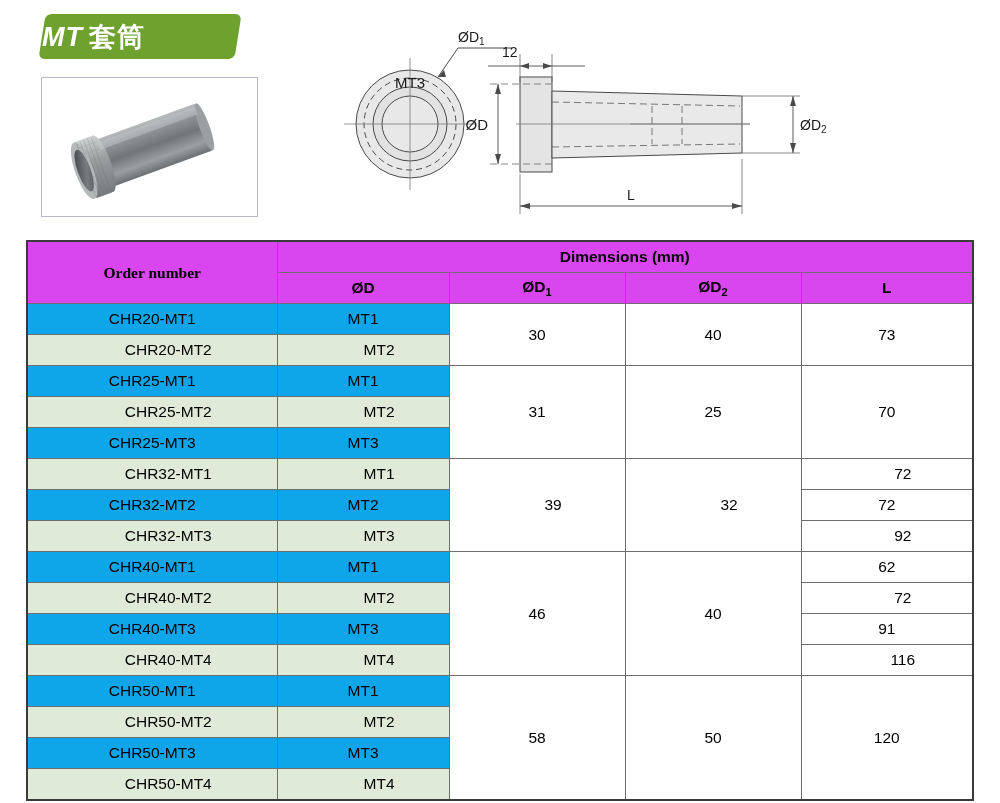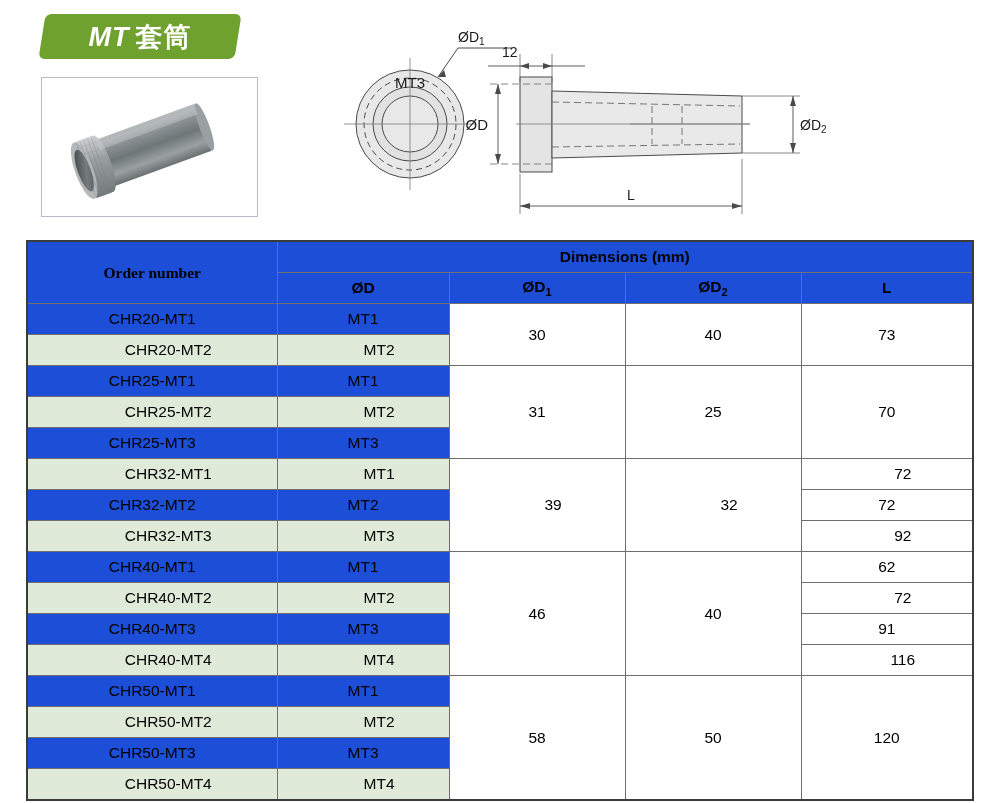--- a/index.html
+++ b/index.html
@@ -3,21 +3,21 @@
 <meta charset="utf-8">
 <style>
   html,body{margin:0;padding:0;}
   body{width:1000px;height:803px;background:#ffffff;font-family:"Liberation Sans",sans-serif;position:relative;overflow:hidden;}
 
   
   .banner{position:absolute;left:42px;top:14px;width:196px;height:45px;background:#6fa12e;
           border-radius:6px 6px 6px 6px;
           transform:skewX(-9deg);}
   .banner-inner{position:absolute;left:42px;top:14px;width:196px;height:45px;
-          display:flex;align-items:center;justify-content:center;}
+          display:flex;align-items:center;}
   .banner-text{color:#ffffff;font-size:27px;font-weight:bold;letter-spacing:1px;white-space:nowrap;}
   .banner-text .mt{font-style:italic;font-weight:bold;}
   .banner-text .cn{font-weight:bold;margin-left:6px;}
 
   
   .photo-box{position:absolute;left:41px;top:77px;width:215px;height:138px;
              border:1px solid #b9b9c9;background:#ffffff;overflow:hidden;}
   .photo-svg{display:block;width:100%;height:100%;}
 
   
@@ -27,27 +27,27 @@
   
   .table-wrap{position:absolute;left:26px;top:240px;width:948px;}
   table.spec{border-collapse:collapse;width:948px;table-layout:fixed;
              border:2px solid #3b3b3b;}
   table.spec th,table.spec td{
       border:1px solid #6e6e6e;
       text-align:center;vertical-align:middle;
       font-size:15.5px;color:#000;
       padding:0;
   }
-  table.spec th{background:#1d4ed8;font-weight:bold;}
+  table.spec th{background:#d946ef;font-weight:bold;}
   th.order-head{font-size:19px;font-weight:bold;height:60px;font-family:Liberation Serif, serif;}
   th.dim-head{font-size:19px;font-weight:bold;height:30px;}
   th.sub-head{font-size:16px;font-weight:normal;height:30px;}
   td{height:30px;}
   tr.alt td{background:#e0ead8;padding-left:32px;}
-  tr.plain td{background:#1d4ed8;}
+  tr.plain td{background:#0ea5e9;}
   td.merged{background:#ffffff !important;}
   .sub{font-size:11px;vertical-align:sub;}
   col.c1{width:250px;}
   col.c2{width:172px;}
   col.c3{width:176px;}
   col.c4{width:176px;}
   col.c5{width:172px;}
 </style>
 </head>
 <body>

